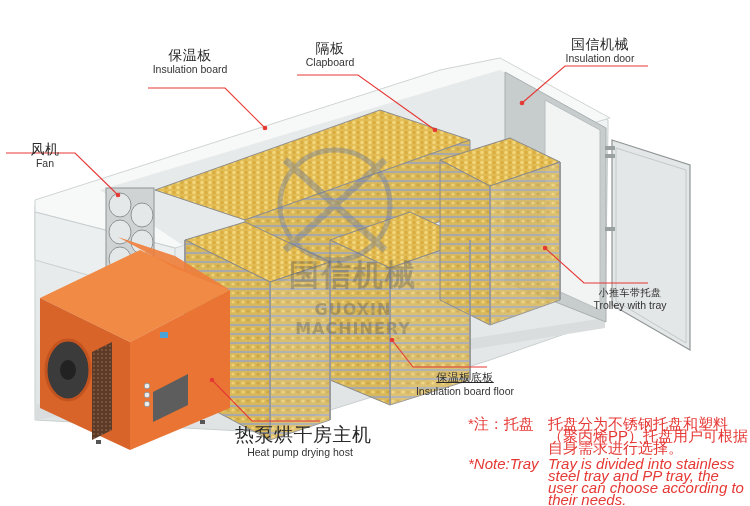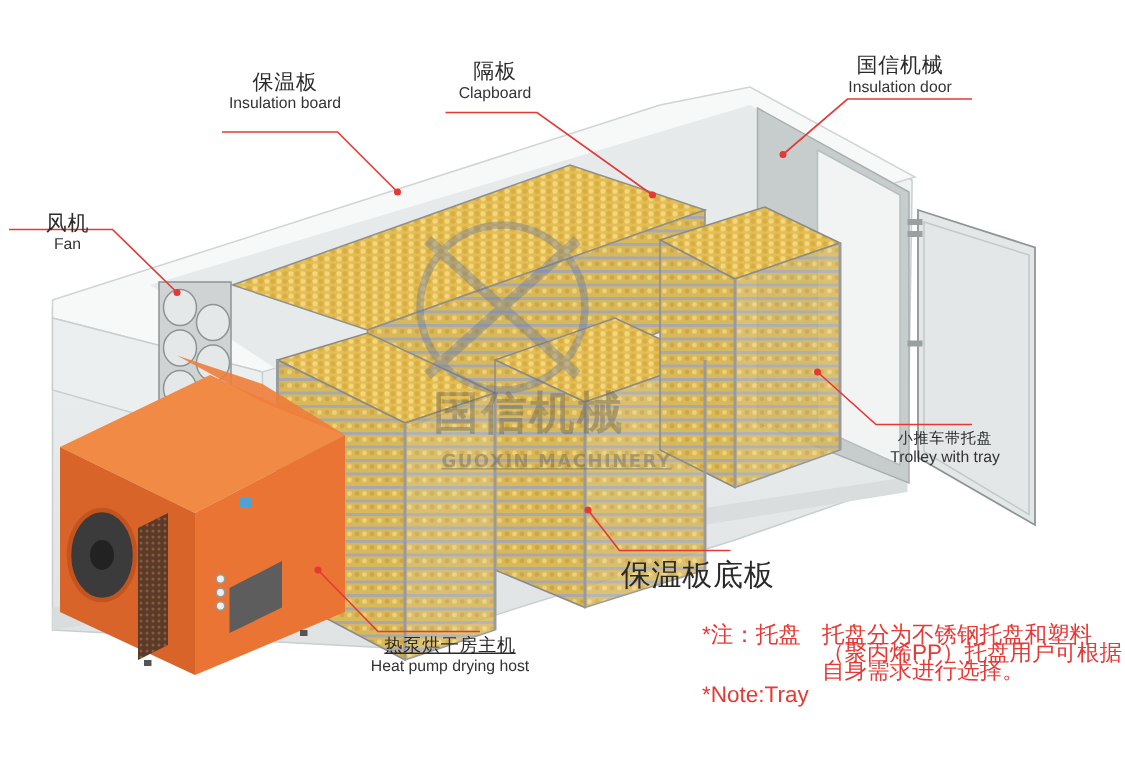--- a/index.html
+++ b/index.html
@@ -151,21 +151,21 @@
     <polyline points="648,283 584,283 545,248"></polyline>
     <circle cx="545" cy="248" r="1.8" fill="#e53935"></circle>
     <polyline points="487,367 413,367 392,340"></polyline>
     <circle cx="392" cy="340" r="1.8" fill="#e53935"></circle>
     <polyline points="320,421 252,421 212,380"></polyline>
     <circle cx="212" cy="380" r="1.8" fill="#e53935"></circle>
   </g>
 </svg>
 
 <div class="wm" style="left:258px;top:255px;width:190px;font-size:30px;letter-spacing:2px;text-align:center;">国信机械</div>
-<div class="wm" style="left:276px;top:300px;width:190px;font-size:12px;letter-spacing:1px;text-decoration:underline;">GUOXIN MACHINERY</div>
+<div class="wm" style="left:258px;top:300px;width:190px;font-size:16px;letter-spacing:1px;">GUOXIN MACHINERY</div>
 
 <div class="label" style="left:290px;top:40px;width:80px;">
   <span class="cn">隔板</span>
   <span class="en">Clapboard</span>
 </div>
 <div class="label" style="left:140px;top:47px;width:100px;">
   <span class="cn">保温板</span>
   <span class="en">Insulation board</span>
 </div>
 <div class="label" style="left:545px;top:36px;width:110px;">
@@ -174,28 +174,30 @@
 </div>
 <div class="label" style="left:10px;top:141px;width:70px;">
   <span class="cn">风机</span>
   <span class="en">Fan</span>
 </div>
 <div class="label" style="left:570px;top:287px;width:120px;">
   <span class="cn" style="font-size:10px;">小推车带托盘</span>
   <span class="en">Trolley with tray</span>
 </div>
 <div class="label" style="left:400px;top:372px;width:130px;">
-  <span class="cn" style="font-size:20px;">保温板底板</span>
+  <span class="cn" style="font-size:11px;text-decoration:underline;">保温板底板</span>
+  <span class="en">Insulation board floor</span>
 </div>
 <div class="label" style="left:235px;top:424px;width:130px;">
-  <span class="cn" style="font-size:12px;text-decoration:underline;">热泵烘干房主机</span>
+  <span class="cn" style="font-size:19px;">热泵烘干房主机</span>
   <span class="en">Heat pump drying host</span>
 </div>
 
 <div class="note" style="left:468px;top:418px;width:270px;height:30px;">
   <span class="k">*注：托盘</span>
   <span class="v">托盘分为不锈钢托盘和塑料（聚丙烯PP）托盘用户可根据自身需求进行选择。</span>
 </div>
-<div class="note" style="left:468px;top:458px;width:270px;height:40px;">
+<div class="note" style="left:468px;top:458px;width:270px;height:40px;font-style:italic;">
   <span class="k">*Note:Tray</span>
+  <span class="v">Tray is divided into stainless steel tray and PP  tray,  the user can choose according to their needs.</span>
 </div>
 
 </div>
 
 </body></html>

